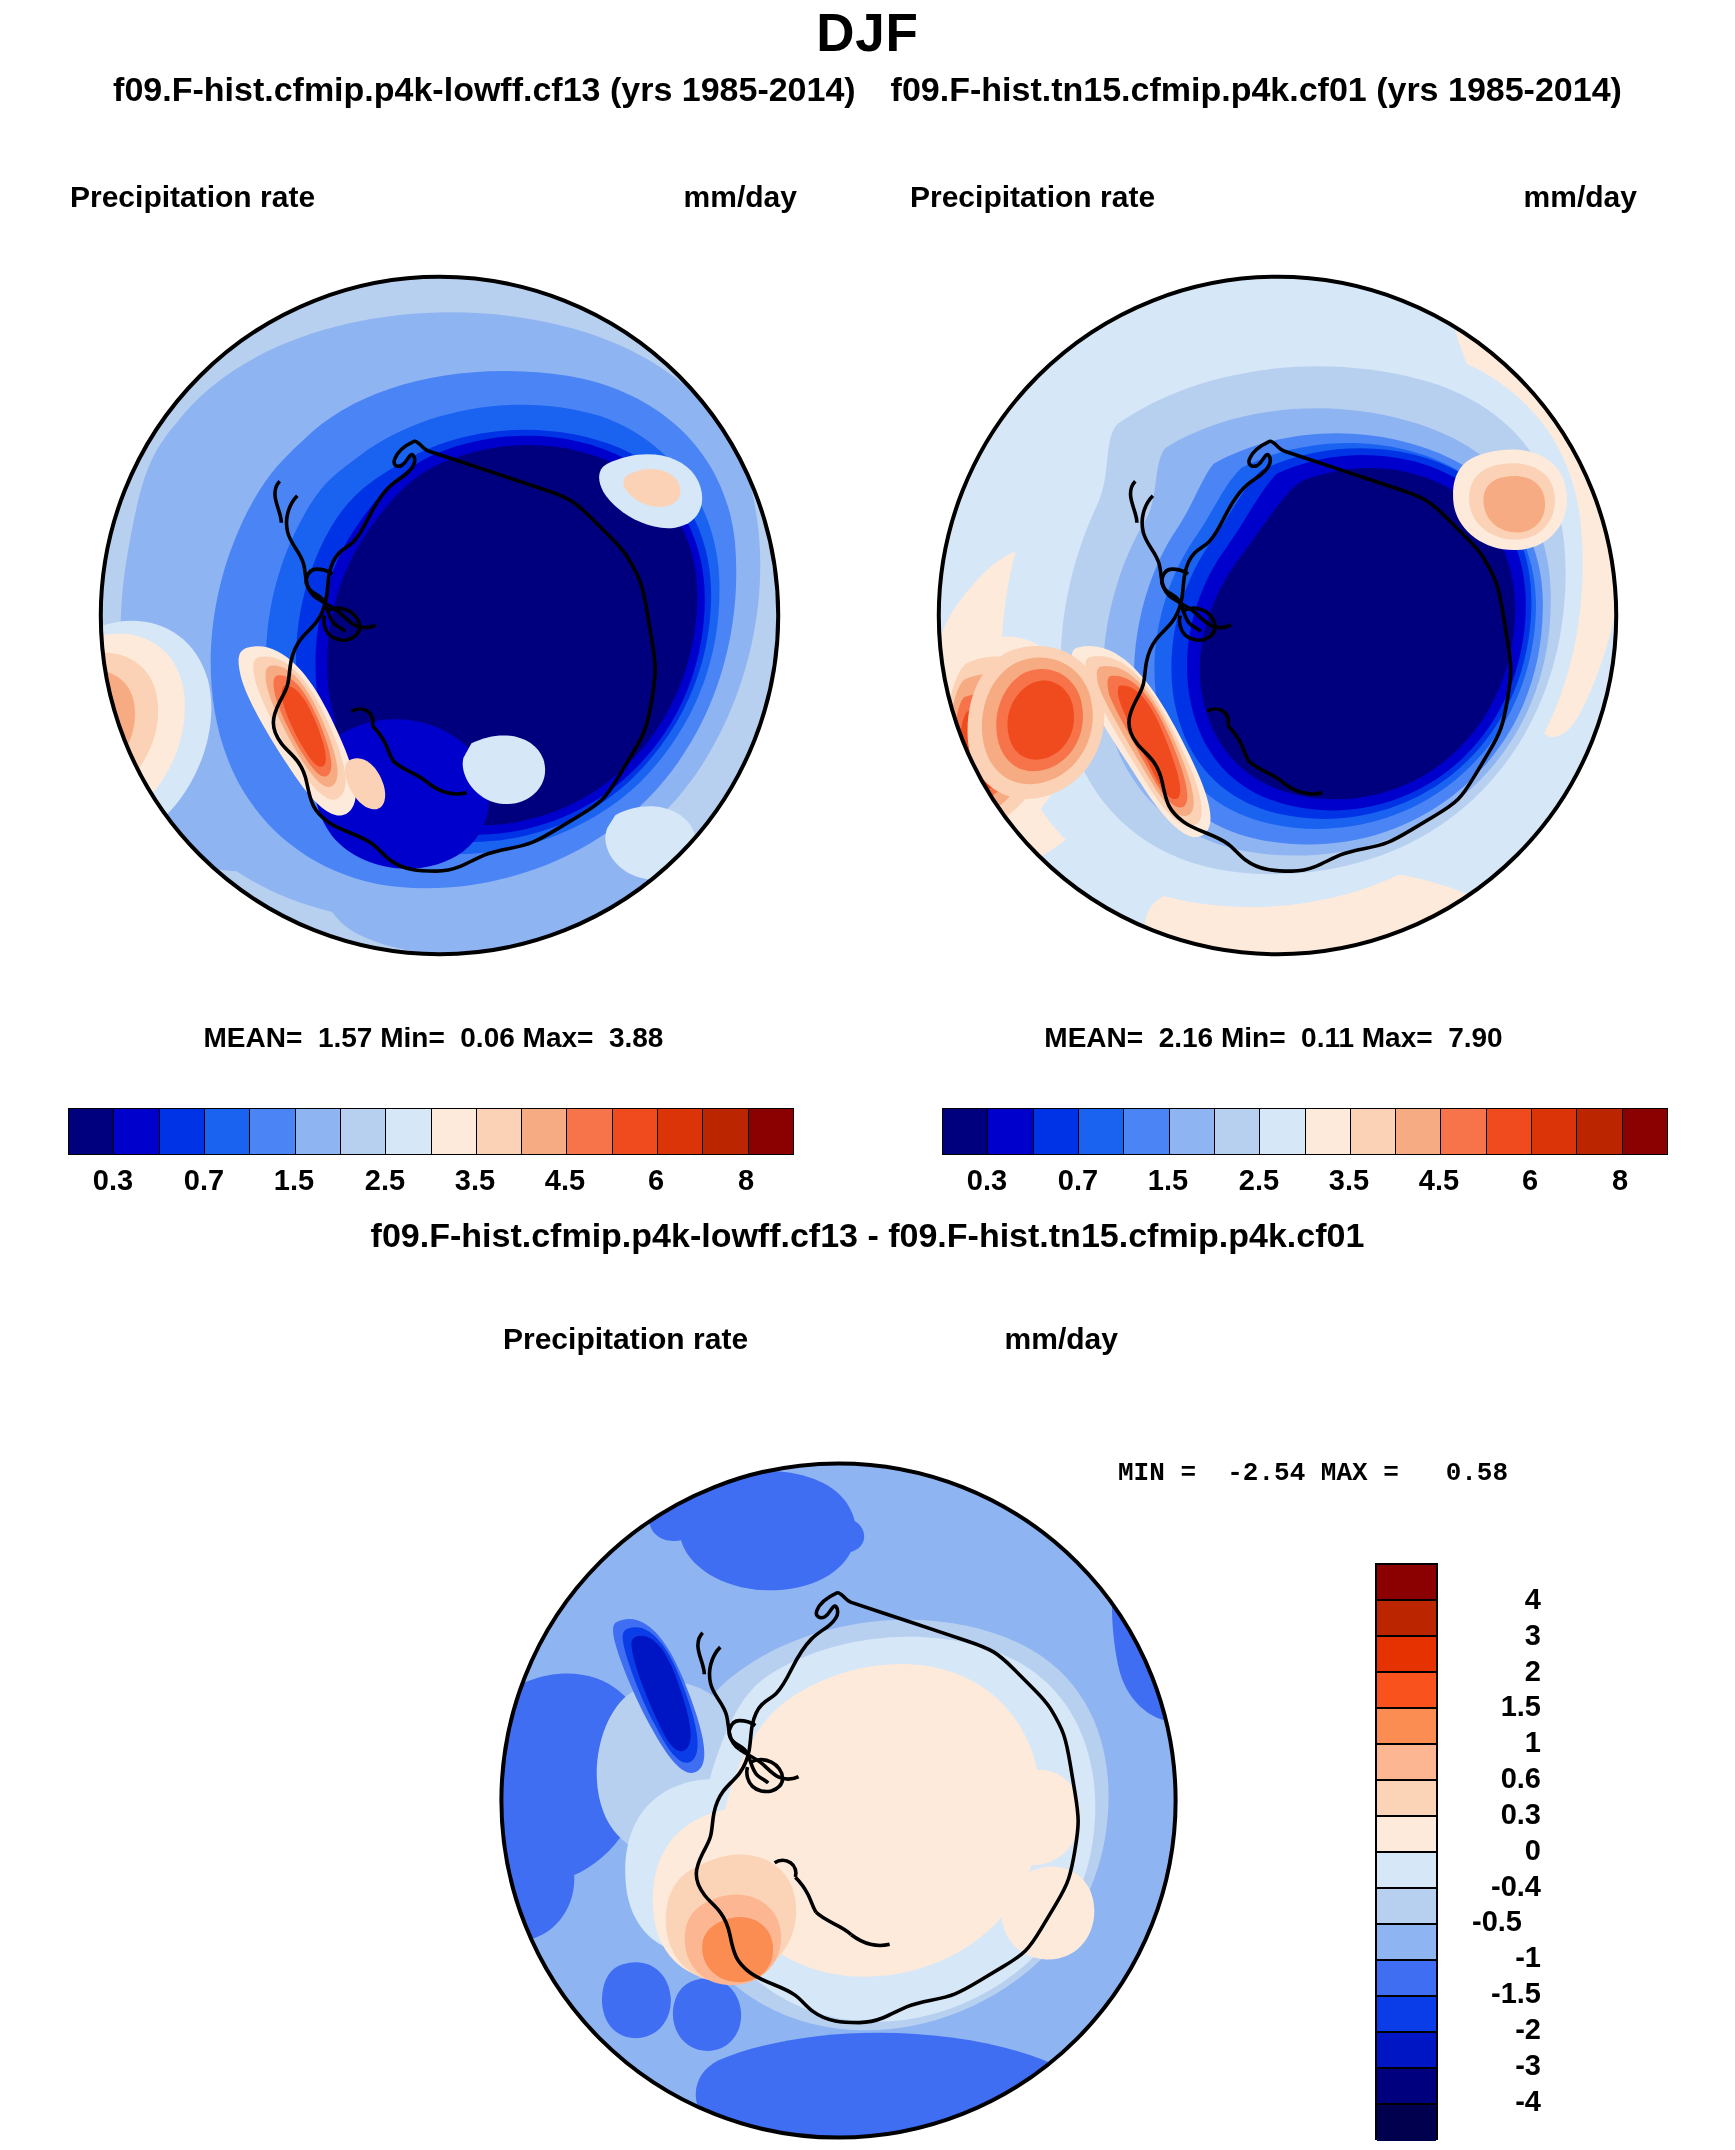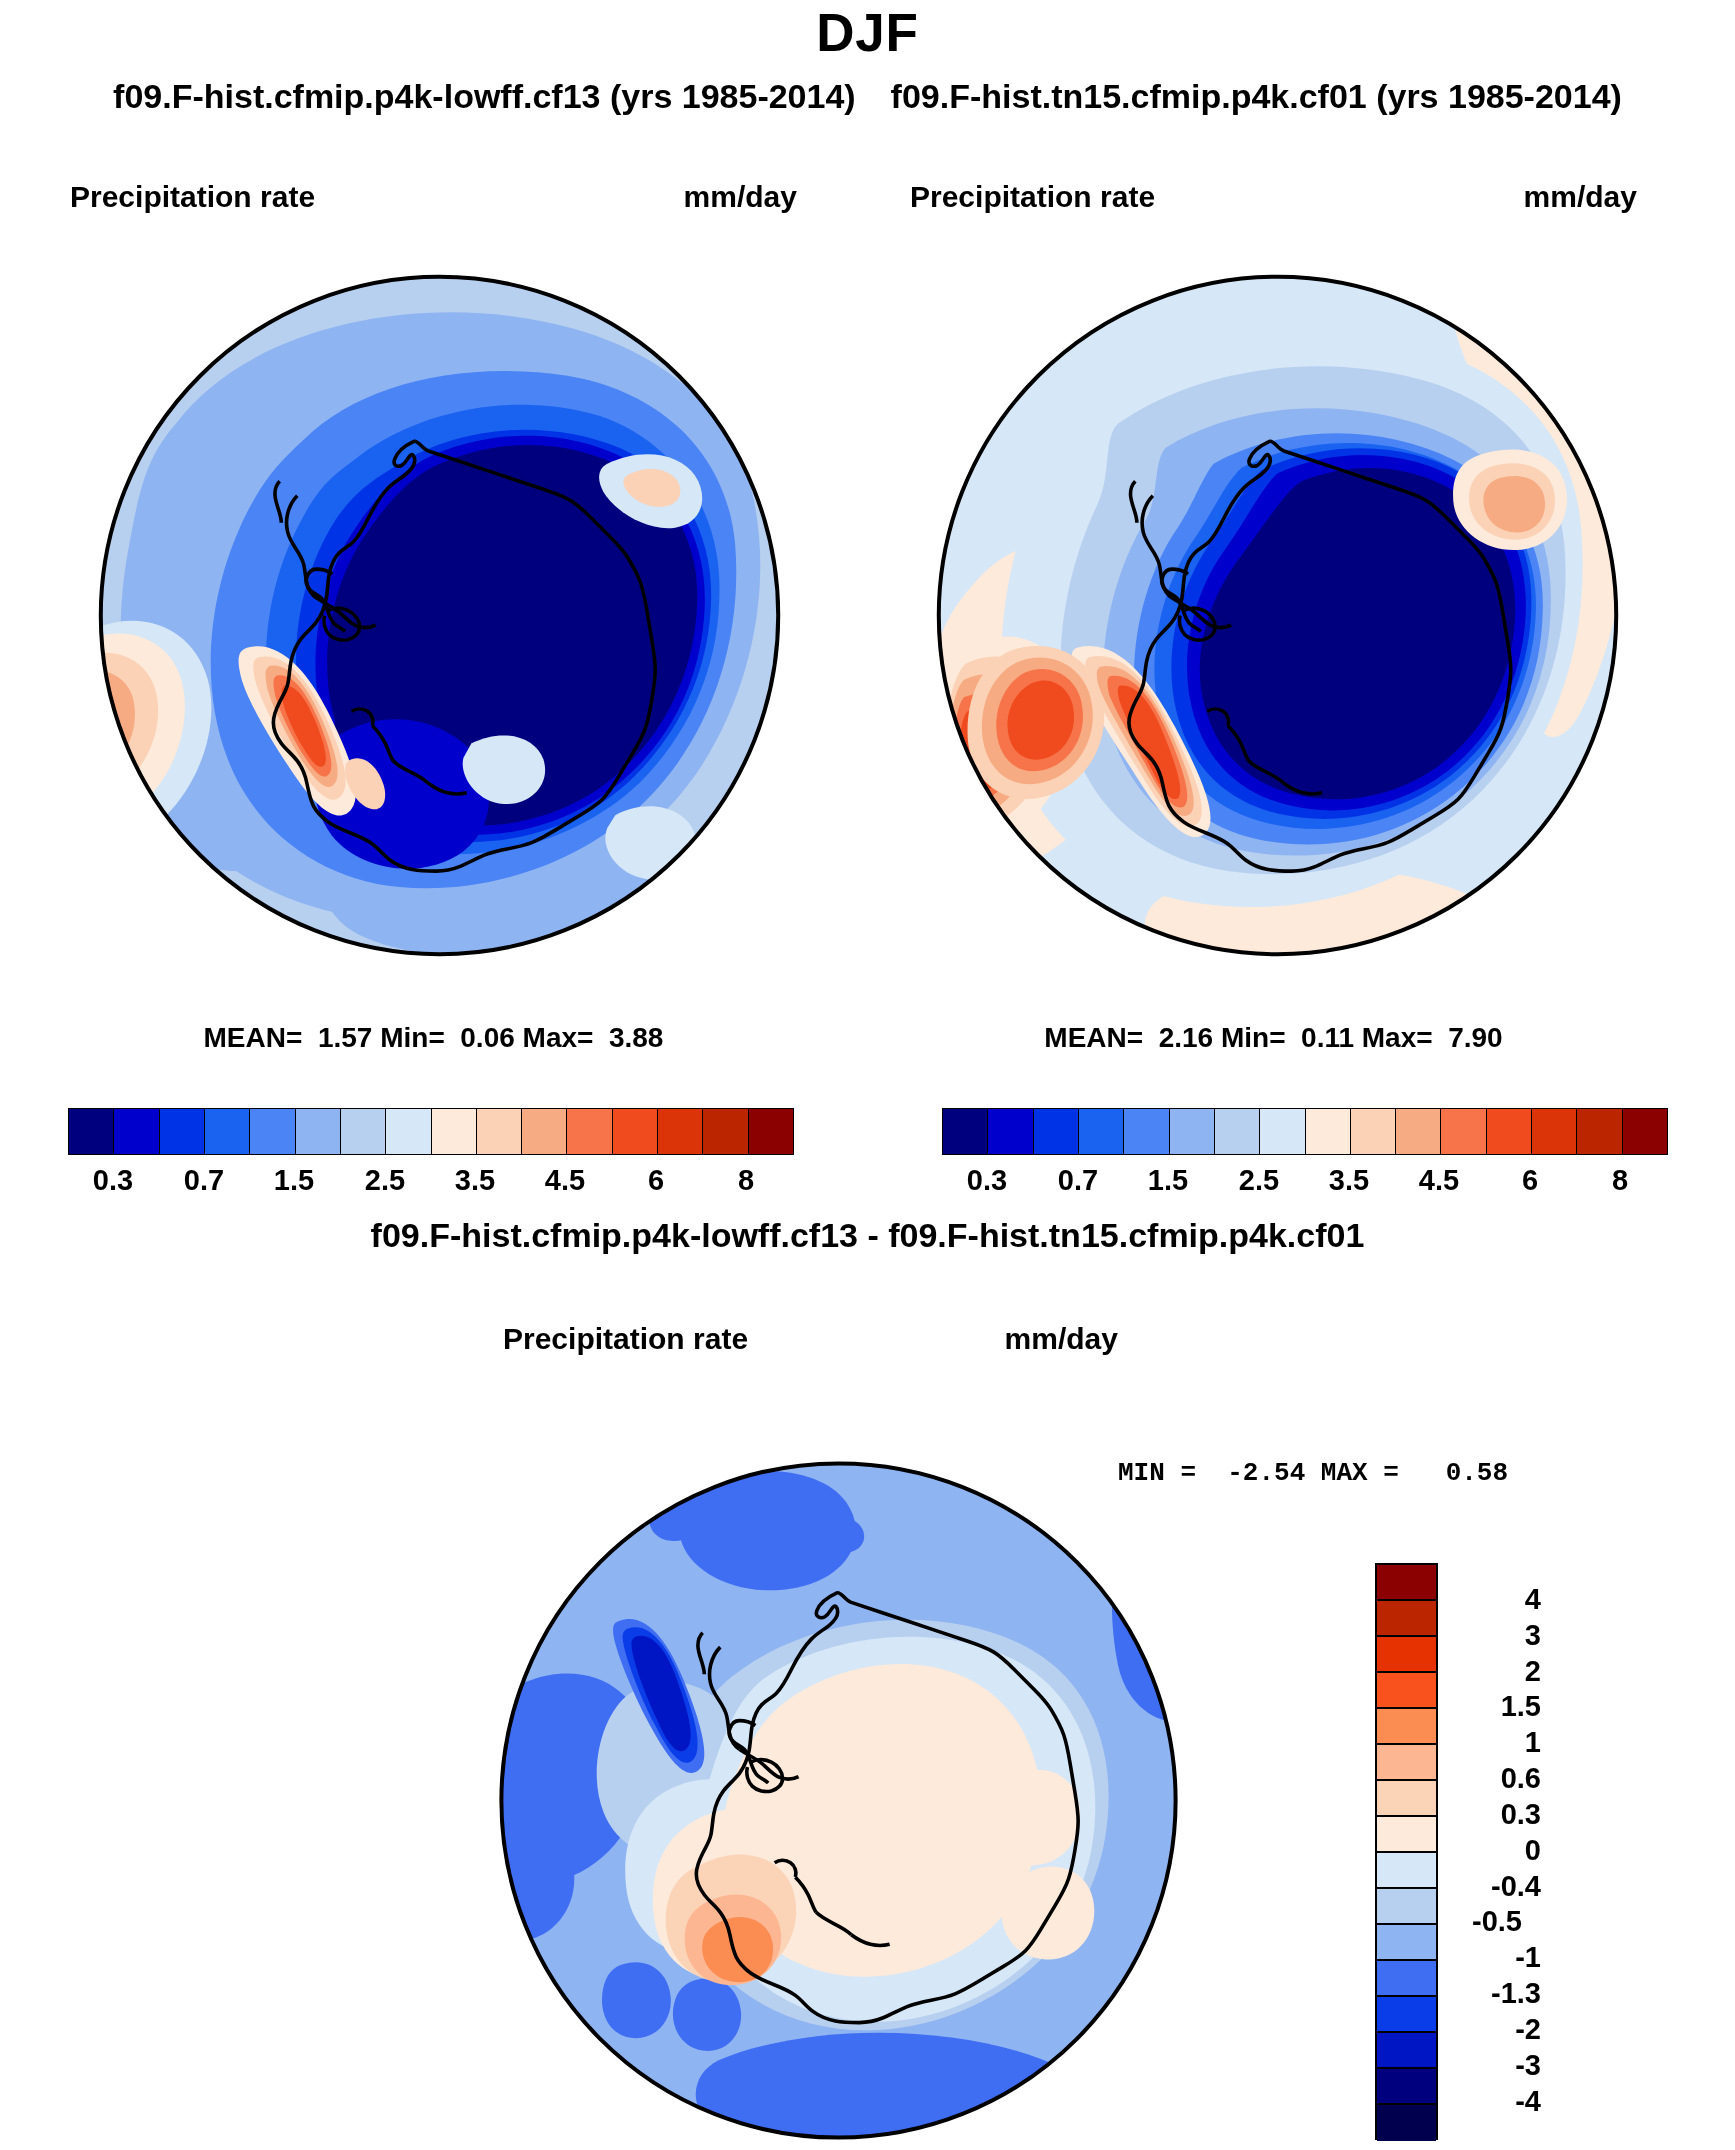--- a/index.html
+++ b/index.html
@@ -2,21 +2,21 @@
 <html style="font-size:12.8px"><head>
 <meta charset="utf-8">
 <style>
   html,body{margin:0;padding:0;background:#fff;}
   body{width:1735px;height:2151px;position:relative;
        font-family:"Liberation Sans","DejaVu Sans",sans-serif;
        color:#000;overflow:hidden;}
   .abs{position:absolute;}
   #main-title{left:0;top:1.6px;width:1735px;text-align:center;
        font-size:53px;font-weight:bold;letter-spacing:0.8px;}
-  #case-titles{left:0;top:77px;width:1735px;text-align:center;
+  #case-titles{left:0;top:70px;width:1735px;text-align:center;
        font-size:34px;font-weight:bold;white-space:nowrap;}
   #case-titles span{display:inline-block;}
   .panel-varline{position:absolute;height:35px;font-size:30px;font-weight:bold;}
   .var-name{position:absolute;}
   .var-units{position:absolute;}
   .map-wrap{position:absolute;}
   .map-wrap svg{display:block;}
   .stats-line{position:absolute;font-size:28px;font-weight:bold;
        text-align:center;white-space:pre;}
   .cbar-h{position:absolute;display:flex;border:1.6px solid #000;box-sizing:content-box;}
@@ -513,18 +513,18 @@
     <span style="top: 72px; left: 0px; width: 88px;">3</span>
     <span style="top: 108px; left: 0px; width: 88px;">2</span>
     <span style="top: 143px; left: 0px; width: 88px;">1.5</span>
     <span style="top: 179px; left: 0px; width: 88px;">1</span>
     <span style="top: 215px; left: 0px; width: 88px;">0.6</span>
     <span style="top: 251px; left: 0px; width: 88px;">0.3</span>
     <span style="top: 287px; left: 0px; width: 88px;">0</span>
     <span style="top: 323px; left: 0px; width: 88px;">-0.4</span>
     <span style="top: 358px; left: 0px; width: 88px; text-align: center;">-0.5</span>
     <span style="top: 394px; left: 0px; width: 88px;">-1</span>
-    <span style="top: 430px; left: 0px; width: 88px;">-1.3</span>
+    <span style="top: 430px; left: 0px; width: 88px;">-1.5</span>
     <span style="top: 466px; left: 0px; width: 88px;">-2</span>
     <span style="top: 502px; left: 0px; width: 88px;">-3</span>
     <span style="top: 538px; left: 0px; width: 88px;">-4</span>
   </div>
 
 
 </body></html>

